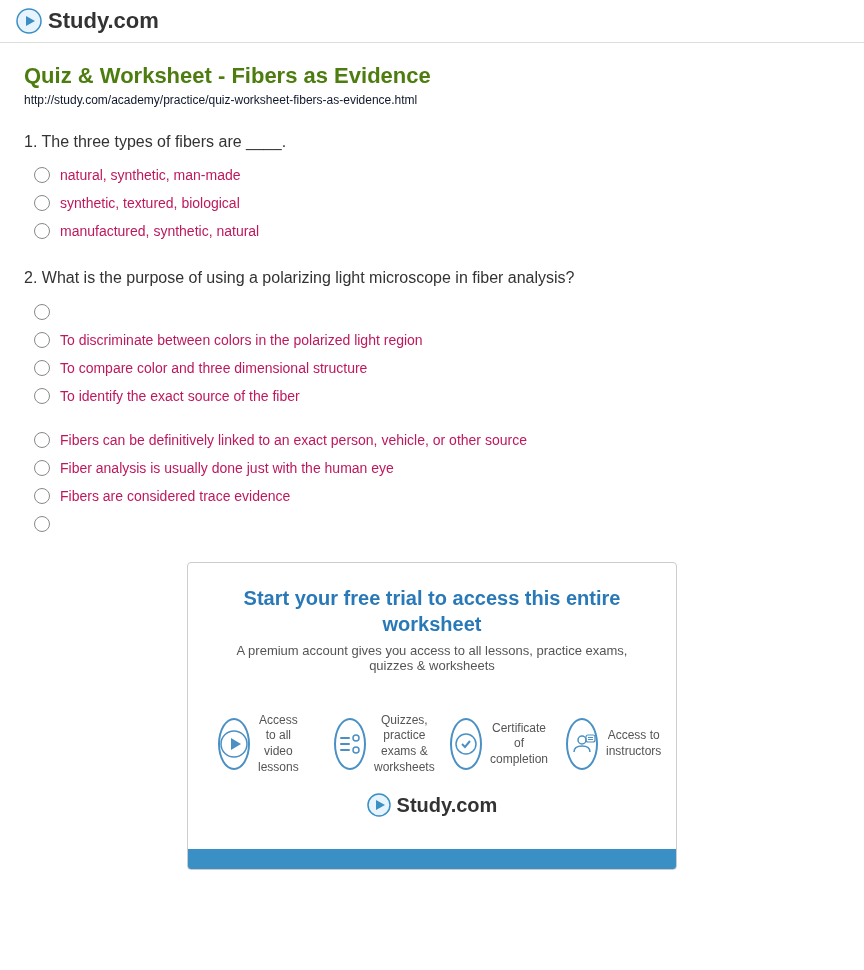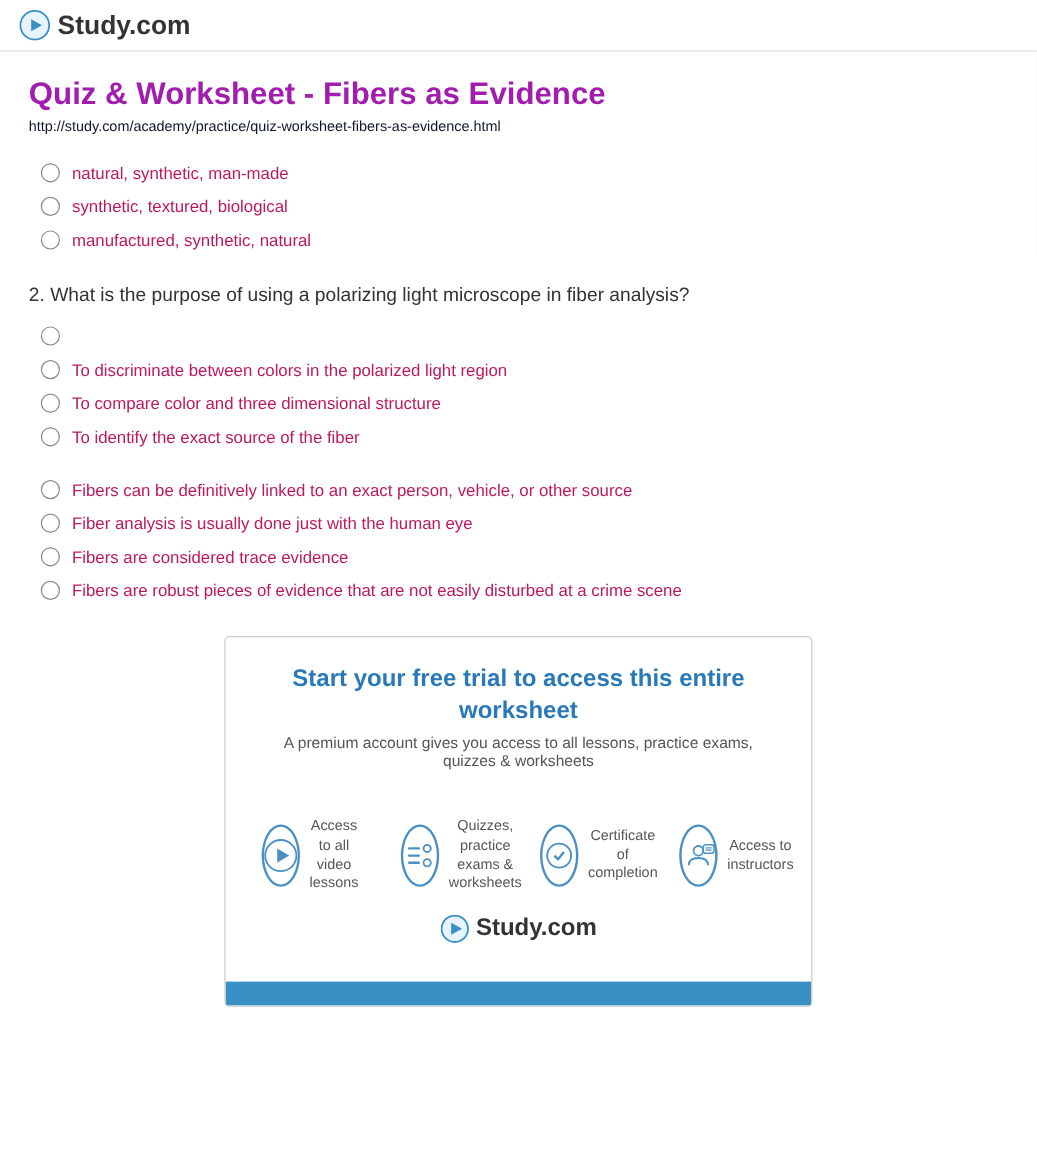--- a/index.html
+++ b/index.html
@@ -36,23 +36,23 @@
     .logo-text {
       font-size: 22px;
       font-weight: bold;
       color: #333;
     }
     
     .content {
       padding: 20px 24px 30px 24px;
     }
     .page-title {
-      font-size: 26px;
+      font-size: 22px;
       font-weight: bold;
-      color: #a21caf;
+      color: #4d7c0f;
       margin-bottom: 4px;
     }
     .page-url {
       font-size: 12px;
       color: #0f172a;
       margin-bottom: 24px;
     }
     
     .question-block {
       margin-bottom: 28px;
@@ -175,20 +175,21 @@
     </div>
   </div>
 
   <div class="content">
 
     <div class="page-title">Quiz &amp; Worksheet - Fibers as Evidence</div>
     <div class="page-url">http://study.com/academy/practice/quiz-worksheet-fibers-as-evidence.html</div>
 
     <div id="questions-container">
         <div class="question-block">
+          <div class="question-text">1. The three types of fibers are ____.</div>
           <ul class="options-list">
             <li class="option-item">
               <span class="radio-circle"></span>
               <span>natural, synthetic, man-made</span>
             </li>
             <li class="option-item">
               <span class="radio-circle"></span>
               <span>synthetic, textured, biological</span>
             </li>
             <li class="option-item">
@@ -226,21 +227,20 @@
             <li class="option-item">
               <span class="radio-circle"></span>
               <span>Fiber analysis is usually done just with the human eye</span>
             </li>
             <li class="option-item">
               <span class="radio-circle"></span>
               <span>Fibers are considered trace evidence</span>
             </li>
             <li class="option-item">
               <span class="radio-circle"></span>
-              <span>Fibers are robust pieces of evidence that are not easily disturbed at a crime scene</span>
             </li>
           </ul>
         </div>
       </div>
 
     <div class="cta-wrapper">
       <div class="cta-box">
         <div class="cta-inner">
           <div class="cta-title">Start your free trial to access this entire worksheet</div>
           <div class="cta-subtitle">A premium account gives you access to all lessons, practice exams, quizzes &amp; worksheets</div>

